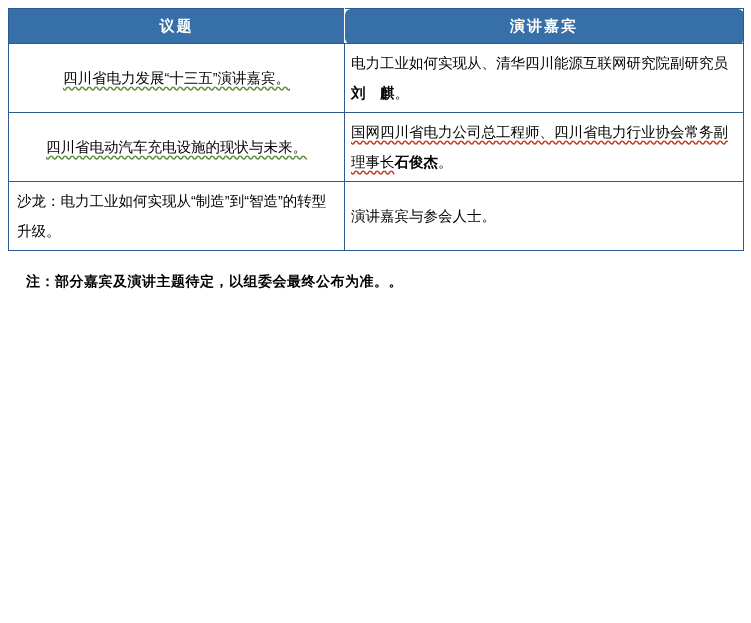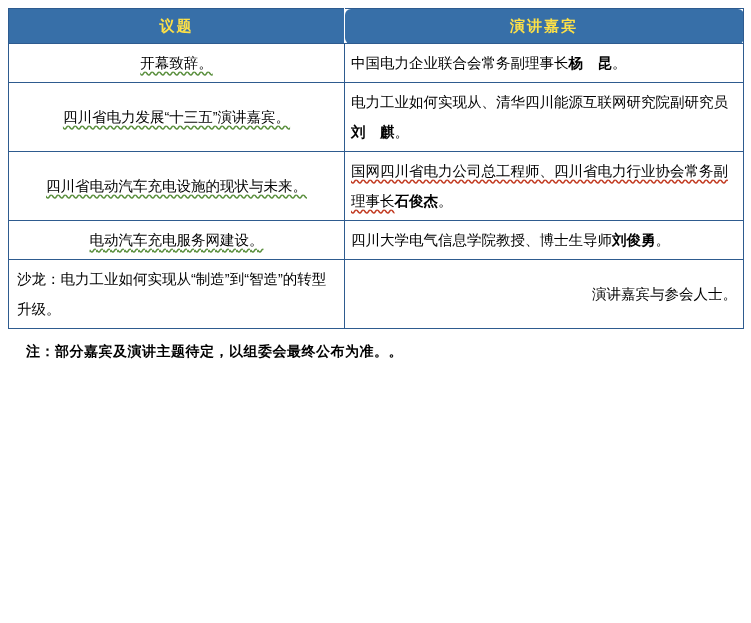--- a/index.html
+++ b/index.html
@@ -25,21 +25,21 @@
     border-collapse: collapse;
     width: 735px;
     table-layout: fixed;
     border: 1px solid #2e5b8f;
   }
   table.agenda col.c1 { width: 336px; }
   table.agenda col.c2 { width: 399px; }
 
   table.agenda th {
     background: #376fa8;
-    color: #fde047;
+    color: #ffffff;
     font-size: 15px;
     font-weight: bold;
     height: 32px;
     letter-spacing: 2px;
     border-right: 1px solid #ffffff;
     border-bottom: 1px solid #2e5b8f;
   }
   table.agenda th:last-child { border-right: none; border-radius: 6px; }
 
   table.agenda td {
@@ -54,40 +54,40 @@
   }
   td.topic.left {
     text-align: left;
     padding-left: 8px;
   }
   td.speaker {
     text-align: left;
     padding-left: 8px;
   }
   td.speaker.center {
-    text-align: right;
+    text-align: left;
     padding-left: 6px;
   }
   .nm {
     font-weight: bold;
   }
   .wavy {
     text-decoration: underline;
     text-decoration-style: wavy;
     text-decoration-color: #5a8f3d;
     text-underline-offset: 3px;
   }
   .wavy-red {
     text-decoration: underline;
     text-decoration-style: wavy;
     text-decoration-color: #c23b22;
     text-underline-offset: 3px;
   }
   .note {
-    margin-top: 14px;
+    margin-top: 22px;
     font-size: 14px;
     font-weight: bold;
     padding-left: 18px;
     letter-spacing: 0.5px;
   }
 </style>
 </head>
 <body>
 
 <div class="page">
@@ -98,48 +98,36 @@
         <col class="c2">
       </colgroup>
     <thead>
       <tr>
         <th>议题</th>
         <th>演讲嘉宾</th>
       </tr>
     </thead>
     <tbody>
 
-      <tr>
-        <td class="topic"><span class="wavy">开幕致辞。</span></td>
-        <td class="speaker">
-          <span>中国电力企业联合会常务副理事长</span><span class="nm">杨　昆</span><span>。</span>
-        </td>
-      </tr>
 
       <tr>
         <td class="topic"><span class="wavy">四川省电力发展“十三五”演讲嘉宾。</span></td>
         <td class="speaker">
           <span>电力工业如何实现从、清华四川能源互联网研究院副研究员</span><span class="nm">刘　麒</span><span>。</span>
         </td>
       </tr>
 
 
       <tr>
         <td class="topic"><span class="wavy">四川省电动汽车充电设施的现状与未来。</span></td>
         <td class="speaker">
           <span class="wavy-red">国网四川省电力公司总工程师、四川省电力行业协会常务副理事长</span><span class="nm">石俊杰</span><span>。</span>
         </td>
       </tr>
 
-      <tr>
-        <td class="topic"><span class="wavy">电动汽车充电服务网建设。</span></td>
-        <td class="speaker">
-          <span>四川大学电气信息学院教授、博士生导师</span><span class="nm">刘俊勇</span><span>。</span>
-        </td>
-      </tr>
 
 
 
       <tr>
         <td class="topic left"><span>沙龙：电力工业如何实现从“制造”到“智造”的转型升级。</span></td>
         <td class="speaker center">
           <span>演讲嘉宾与参会人士。</span>
         </td>
       </tr>
 

